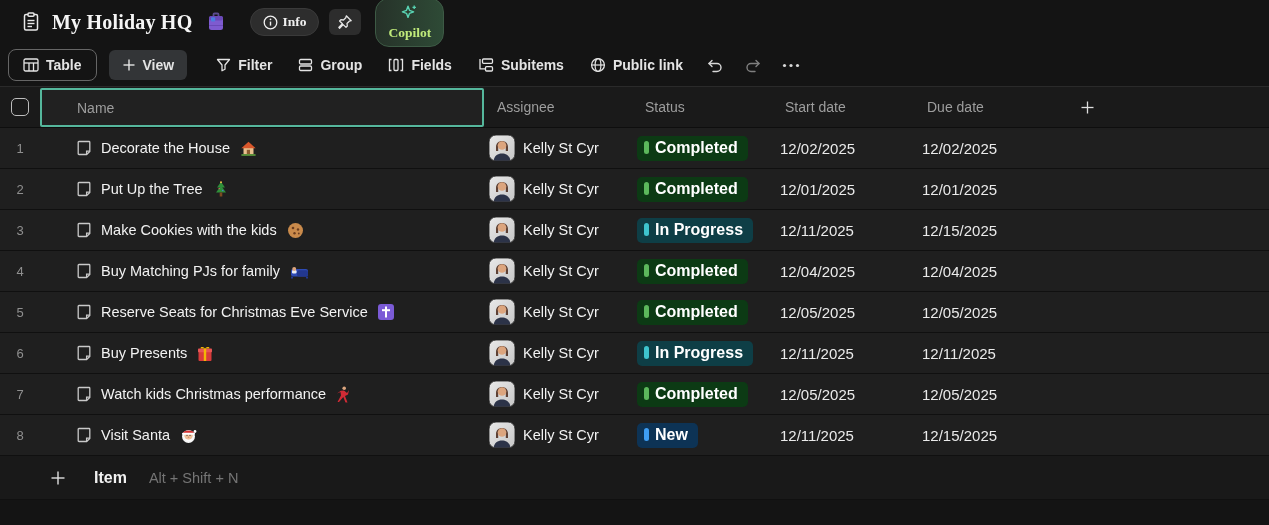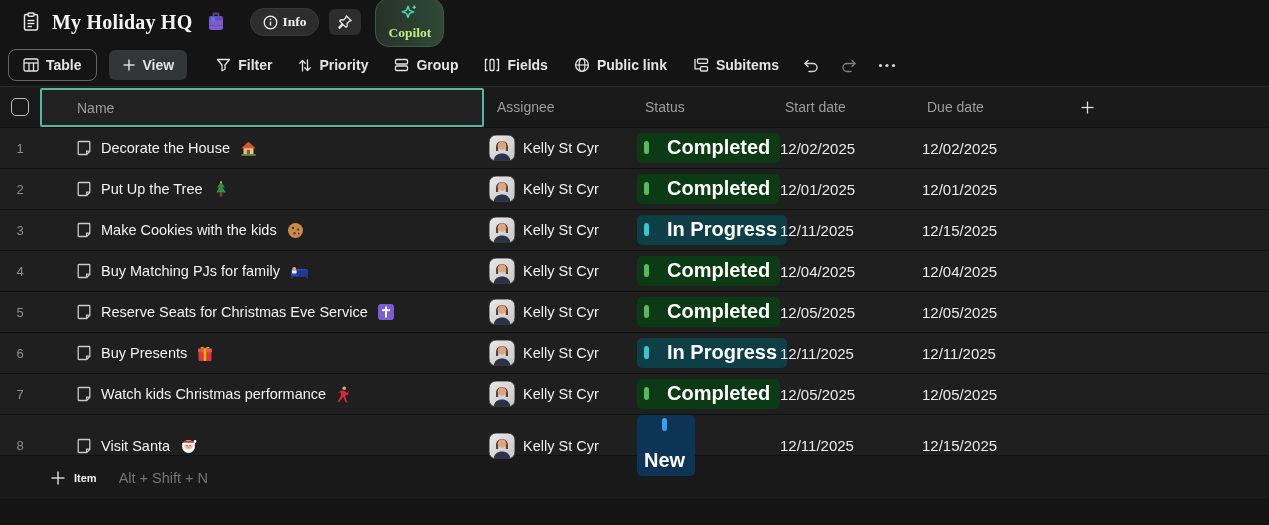--- a/index.html
+++ b/index.html
@@ -41,29 +41,29 @@
   .add-col-btn { background:none; border:none; color:#dedede; cursor:pointer; padding:4px 8px; margin-left:16px; }
 
   .trow { height:41px; background:#1f1f1f; border-bottom:1px solid #101010; cursor:pointer; }
   .row-num { text-align:center; color:#8f8f8f; font-size:13px; }
   .name-cell { display:flex; align-items:center; padding-left:37px; gap:10px; overflow:hidden; }
   .item-name { color:#f2f2f2; font-size:14.5px; white-space:nowrap;text-align:right; }
   .row-emoji { display:flex; align-items:center; }
   .assignee-cell { display:flex; align-items:center; gap:8px; padding-left:5px; }
   .assignee-name { color:#f2f2f2; font-size:14.5px; white-space:nowrap; }
   .status-cell { padding-left:5px; }
-  .status-badge { display:inline-flex; align-items:center; gap:18px; padding:3px 10px 4px 7px; border-radius:5px;
-    color:#fff; font-size:20px; font-weight:600; white-space:nowrap; }
+  .status-badge { display:inline-flex; align-items:center; gap:6px; padding:3px 10px 4px 7px; border-radius:5px;
+    color:#fff; font-size:16px; font-weight:600; white-space:nowrap; }
   .status-bar { width:5px; height:13px; border-radius:3px; flex:none; }
   .date-cell { color:#eaeaea; font-size:15px; padding-left:8px; }
 
   
   .table-footer { display:flex; align-items:center; height:44px; padding-left:50px; gap:8px;
     border-bottom:1px solid #101010; background:#191919; cursor:pointer; }
-  .add-item-label { color:#f0f0f0; font-size:11px; font-weight:600; margin-left:0; }
+  .add-item-label { color:#f0f0f0; font-size:16px; font-weight:600; margin-left:20px; }
   .shortcut-hint { color:#757575; font-size:14.5px; margin-left:14px; }
 
   svg { display:block; }
 </style>
 </head>
 <body>
 
 <div class="app-header">
   <span class="doc-icon">
     <svg width="18" height="20" viewBox="0 0 18 20">
@@ -136,65 +136,56 @@
   <button class="tb-btn">
     <span>
       <svg width="15" height="14" viewBox="0 0 15 14">
           <path d="M1.5 1.5h12L9 7v4.2l-3 1.6V7z" fill="none" stroke="#e4e4e4" stroke-width="1.3" stroke-linejoin="round"></path>
         </svg>
     </span>
     <span>Filter</span>
   </button>
   <button class="tb-btn">
     <span>
-      <svg width="14" height="15" viewBox="0 0 14 15">
-          <path d="M4.5 13V2.5M4.5 2.5 1.8 5.2M4.5 2.5l2.7 2.7" fill="none" stroke="#e4e4e4" stroke-width="1.3" stroke-linecap="round"></path>
-          <path d="M9.5 2v10.5M9.5 12.5l-2.7-2.7M9.5 12.5l2.7-2.7" fill="none" stroke="#e4e4e4" stroke-width="1.3" stroke-linecap="round"></path>
-        </svg>
-    </span>
-    <span>Priority</span>
-  </button>
-  <button class="tb-btn">
-    <span>
       <svg width="15" height="14" viewBox="0 0 15 14">
           <rect x="1.5" y="1.5" width="12" height="4.5" rx="1.2" fill="none" stroke="#e4e4e4" stroke-width="1.3"></rect>
           <rect x="1.5" y="8" width="12" height="4.5" rx="1.2" fill="none" stroke="#e4e4e4" stroke-width="1.3"></rect>
         </svg>
     </span>
     <span>Group</span>
   </button>
   <button class="tb-btn">
     <span>
       <svg width="16" height="14" viewBox="0 0 16 14">
           <path d="M3.5 1.5H1.5v11h2" fill="none" stroke="#e4e4e4" stroke-width="1.3"></path>
           <path d="M12.5 1.5h2v11h-2" fill="none" stroke="#e4e4e4" stroke-width="1.3"></path>
           <rect x="6" y="1.5" width="4" height="11" rx="1" fill="none" stroke="#e4e4e4" stroke-width="1.3"></rect>
         </svg>
     </span>
     <span>Fields</span>
   </button>
   <button class="tb-btn">
     <span>
+      <svg width="16" height="14" viewBox="0 0 16 14">
+          <rect x="4.5" y="1" width="10" height="4.3" rx="1" fill="none" stroke="#e4e4e4" stroke-width="1.3"></rect>
+          <rect x="7.5" y="8.7" width="7" height="4.3" rx="1" fill="none" stroke="#e4e4e4" stroke-width="1.3"></rect>
+          <path d="M2 1v9.8h5" fill="none" stroke="#e4e4e4" stroke-width="1.3"></path>
+        </svg>
+    </span>
+    <span>Subitems</span>
+  </button>
+  <button class="tb-btn">
+    <span>
       <svg width="16" height="16" viewBox="0 0 16 16">
           <circle cx="8" cy="8" r="6.4" fill="none" stroke="#e4e4e4" stroke-width="1.3"></circle>
           <ellipse cx="8" cy="8" rx="2.9" ry="6.4" fill="none" stroke="#e4e4e4" stroke-width="1.2"></ellipse>
           <line x1="1.6" y1="8" x2="14.4" y2="8" stroke="#e4e4e4" stroke-width="1.2"></line>
         </svg>
     </span>
     <span>Public link</span>
-  </button>
-  <button class="tb-btn">
-    <span>
-      <svg width="16" height="14" viewBox="0 0 16 14">
-          <rect x="4.5" y="1" width="10" height="4.3" rx="1" fill="none" stroke="#e4e4e4" stroke-width="1.3"></rect>
-          <rect x="7.5" y="8.7" width="7" height="4.3" rx="1" fill="none" stroke="#e4e4e4" stroke-width="1.3"></rect>
-          <path d="M2 1v9.8h5" fill="none" stroke="#e4e4e4" stroke-width="1.3"></path>
-        </svg>
-    </span>
-    <span>Subitems</span>
   </button>
   <button class="tb-btn tb-icon-btn">
     <span>
       <svg width="18" height="15" viewBox="0 0 18 15">
           <path d="M3 5.5h8a4 4 0 0 1 0 8H7" fill="none" stroke="#d8d8d8" stroke-width="1.4" stroke-linecap="round"></path>
           <path d="M6 2.5 3 5.5l3 3" fill="none" stroke="#d8d8d8" stroke-width="1.4" stroke-linecap="round" stroke-linejoin="round"></path>
         </svg>
     </span>
   </button>
   <button class="tb-btn tb-icon-btn dim">
@@ -610,21 +601,21 @@
             <rect width="26" height="26" rx="7" fill="url(#avbg)"></rect>
             <path d="M7 12c0-8 12-8 12 0v4h-2.2v-5c-2.8 2.2-5.6 2.2-7.6 0v5H7z" fill="#5d4034"></path>
             <circle cx="13" cy="10.5" r="4.3" fill="#dca57e"></circle>
             <path d="M4.5 26c.6-5.4 4.3-7.6 8.5-7.6s7.9 2.2 8.5 7.6z" fill="#2c3348"></path>
             <rect width="26" height="26" rx="7" fill="none" stroke="#3a3a3a" stroke-width="1"></rect>
           </svg>
       </span>
       <span class="assignee-name">Kelly St Cyr</span>
     </div>
     <div class="status-cell">
-      <span class="status-badge" style="background: rgb(13, 51, 85); flex-direction: column;">
+      <span class="status-badge" style="background: rgb(13, 51, 85);">
         <span class="status-bar" style="background: rgb(62, 158, 244);"></span>
         <span>New</span>
       </span>
     </div>
     <div class="date-cell">12/11/2025</div>
     <div class="date-cell">12/15/2025</div>
     <div></div>
   </div>
 </div>
 

